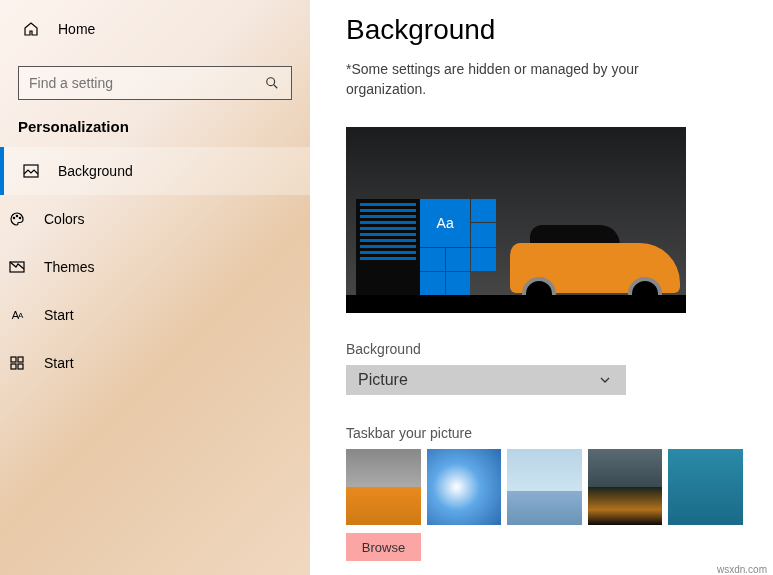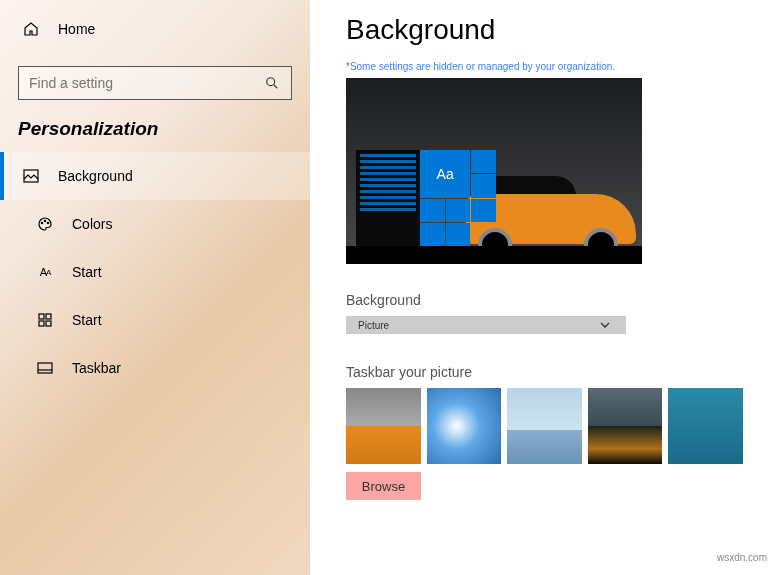--- a/index.html
+++ b/index.html
@@ -3,52 +3,52 @@
   <meta charset="utf-8">
   <style>
     * { margin: 0; padding: 0; box-sizing: border-box; font-family: 'Segoe UI', Tahoma, sans-serif; }
     body { width: 773px; height: 575px; background: #fff; display: flex; overflow: hidden; position: relative; }
     .sidebar { width: 310px; height: 100%; padding-top: 12px; background: linear-gradient(135deg, #fdf4ef 0%, #f5e8de 30%, #e8c9a8 60%, #f0d8c0 100%); }
     .home-row { display: flex; align-items: center; padding: 8px 22px; gap: 18px; cursor: default; }
     .home-row span.lbl { font-size: 14px; color: #000; }
     .search-wrap { margin: 20px 18px 14px 18px; }
     .search-box { display: flex; align-items: center; border: 1px solid #555; background: rgba(255,255,255,0.35); height: 34px; padding: 0 10px; }
     .search-box input { flex: 1; border: none; background: transparent; font-size: 14px; outline: none; color: #333; }
-    .section-title { padding: 4px 18px 12px 18px; font-size: 19px; font-weight: 600; color: #000; font-style: italic; }
-    .nav-item { display: flex; align-items: center; height: 48px; padding-left: 36px; gap: 18px; font-size: 14px; color: #000; cursor: default; }
+    .section-title { padding: 4px 18px 12px 18px; font-size: 15px; font-weight: 600; color: #000; }
+    .nav-item { display: flex; align-items: center; height: 48px; padding-left: 8px; gap: 18px; font-size: 14px; color: #000; cursor: default; }
     .nav-item.active { border-left: 4px solid #0078d7; padding-left: 18px; background: rgba(255,255,255,0.3); }
     .icon { width: 18px; height: 18px; display: flex; align-items: center; justify-content: center; color: #000; flex-shrink: 0; }
     .main { flex: 1; padding: 14px 30px 0 36px; overflow: hidden; }
     .page-title { font-size: 28px; font-weight: 400; color: #000; margin-bottom: 14px; }
-    .warning { color: #3b82f6; font-size: 10px; line-height: 1.4; margin-bottom: 4px; max-width: 360px; }
-    .preview { width: 296px; height: 186px; background: linear-gradient(180deg, #1b1c1e 0%, #2c2d2f 35%, #4a4a4a 100%); position: relative; overflow: hidden; margin-bottom: 28px; }
+    .warning { color: #404040; font-size: 14px; line-height: 1.4; margin-bottom: 28px; max-width: 360px; }
+    .preview { width: 340px; height: 186px; background: linear-gradient(180deg, #1b1c1e 0%, #2c2d2f 35%, #4a4a4a 100%); position: relative; overflow: hidden; margin-bottom: 28px; }
     .car { position: absolute; right: 6px; bottom: 2px; width: 170px; height: 90px; }
     .car-body { position: absolute; width: 100%; height: 50px; bottom: 18px; background: #e88a1e; border-radius: 10px 40px 6px 6px / 12px 40px 6px 6px; }
     .car-top { position: absolute; width: 90px; height: 30px; bottom: 56px; left: 20px; background: #0b0b0b; border-radius: 12px 20px 0 0; }
     .wheel { position: absolute; bottom: 0; width: 34px; height: 34px; background: #000; border-radius: 50%; border: 4px solid #888; }
     .wheel.w1 { left: 12px; } .wheel.w2 { right: 18px; }
     .taskbar { position: absolute; left: 0; bottom: 0; width: 100%; height: 18px; background: #000; }
     .start-overlay { position: absolute; left: 10px; bottom: 18px; width: 140px; height: 96px; display: flex; }
     .start-left { width: 64px; background: #0a0a0a; display: flex; flex-direction: column; padding: 4px; gap: 3px; }
     .start-left div { height: 3px; background: #0064b0; }
     .start-right { flex: 1; display: grid; grid-template-columns: repeat(3, 1fr); grid-template-rows: repeat(4, 1fr); gap: 1px; }
     .tile { background: #0078d7; }
     .tile.big { grid-column: span 2; grid-row: span 2; display: flex; align-items: center; justify-content: center; color: #fff; font-size: 14px; }
     .field-label { font-size: 14px; color: #555; margin-bottom: 8px; }
-    .dropdown { width: 280px; height: 18px; background: #ccc; display: flex; align-items: center; padding: 0 12px; font-size: 10px; color: #333; position: relative; margin-bottom: 30px; }
+    .dropdown { width: 280px; height: 30px; background: #ccc; display: flex; align-items: center; padding: 0 12px; font-size: 16px; color: #333; position: relative; margin-bottom: 30px; }
     .dropdown .chev { position: absolute; right: 12px; }
     .thumb-row { display: flex; gap: 6px; }
     .thumb { width: 76px; height: 76px; }
     .t1 { background: linear-gradient(#888 0%, #aaa 50%, #e88a1e 50%, #d07a15 100%); }
     .t2 { background: radial-gradient(circle at 40% 50%, #ffffff, #5fa8e8 40%, #2b6cb0 100%); }
     .t3 { background: linear-gradient(#b8d4e8 0%, #cde3f0 55%, #8aaed0 55%, #6a94b8 100%); }
     .t4 { background: linear-gradient(#5a6a72 0%, #3a4a52 50%, #1a241a 50%, #b0701a 80%, #0a0a0a 100%); }
     .t5 { background: linear-gradient(#2a8aa8 0%, #1a6a88 100%); position: relative; }
     .browse-btn { margin-top: 8px; width: 75px; height: 28px; background: #fca5a5; display: flex; align-items: center; justify-content: center; font-size: 13px; color: #333; }
-    .watermark { position: absolute; right: 6px; bottom: 12px; font-size: 10px; color: #888; }
+    .watermark { position: absolute; right: 6px; bottom: 0; font-size: 10px; color: #888; }
   </style>
 </head>
 <body>
 
 <div class="sidebar">
   <div class="home-row">
     <span class="icon">
       <svg viewBox="0 0 16 16" width="16" height="16" fill="none" stroke="currentColor" stroke-width="1.2">
           <path d="M2 7 8 2l6 5v7H9v-4H7v4H2z"></path>
         </svg>
@@ -84,42 +84,42 @@
       <svg viewBox="0 0 16 16" width="16" height="16" fill="none" stroke="currentColor" stroke-width="1.2">
           <path d="M8 2a6 6 0 1 0 0 12c1 0 1-1 1-1.5s-.5-1 .5-1H11a3 3 0 0 0 3-3C14 4.5 11 2 8 2z"></path>
           <circle cx="5" cy="7" r=".7" fill="#000"></circle>
           <circle cx="8" cy="5" r=".7" fill="#000"></circle>
           <circle cx="11" cy="7" r=".7" fill="#000"></circle>
         </svg>
     </span>
     <span>Colors</span>
   </div>
   <div class="nav-item">
+    <span class="icon">
+      <svg viewBox="0 0 16 16" width="16" height="16" fill="none" stroke="currentColor" stroke-width="1.2">
+          <rect x="1" y="3" width="14" height="10"></rect>
+          <path d="M1 3l6 5 2-3 6 5"></path>
+        </svg>
+    </span>
+    <span>Themes</span>
+  </div>
+  <div class="nav-item">
     <span class="icon" style="font-size:11px;font-weight:400;letter-spacing:-1px">A<span style="font-size:8px">A</span></span>
     <span>Start</span>
   </div>
   <div class="nav-item">
     <span class="icon">
       <svg viewBox="0 0 16 16" width="16" height="16" fill="none" stroke="currentColor" stroke-width="1.2">
           <rect x="2" y="2" width="5" height="5"></rect>
           <rect x="9" y="2" width="5" height="5"></rect>
           <rect x="2" y="9" width="5" height="5"></rect>
           <rect x="9" y="9" width="5" height="5"></rect>
         </svg>
     </span>
     <span>Start</span>
-  </div>
-  <div class="nav-item">
-    <span class="icon">
-      <svg viewBox="0 0 16 16" width="16" height="16" fill="none" stroke="currentColor" stroke-width="1.2">
-          <rect x="1" y="3" width="14" height="10"></rect>
-          <line x1="1" y1="10" x2="15" y2="10"></line>
-        </svg>
-    </span>
-    <span>Taskbar</span>
   </div>
 </div>
 
 <div class="main">
   <div class="page-title">Background</div>
   <div class="warning">*Some settings are hidden or managed by your organization.</div>
 
   <div class="preview">
     <div class="car">
       <div class="car-top"></div>

